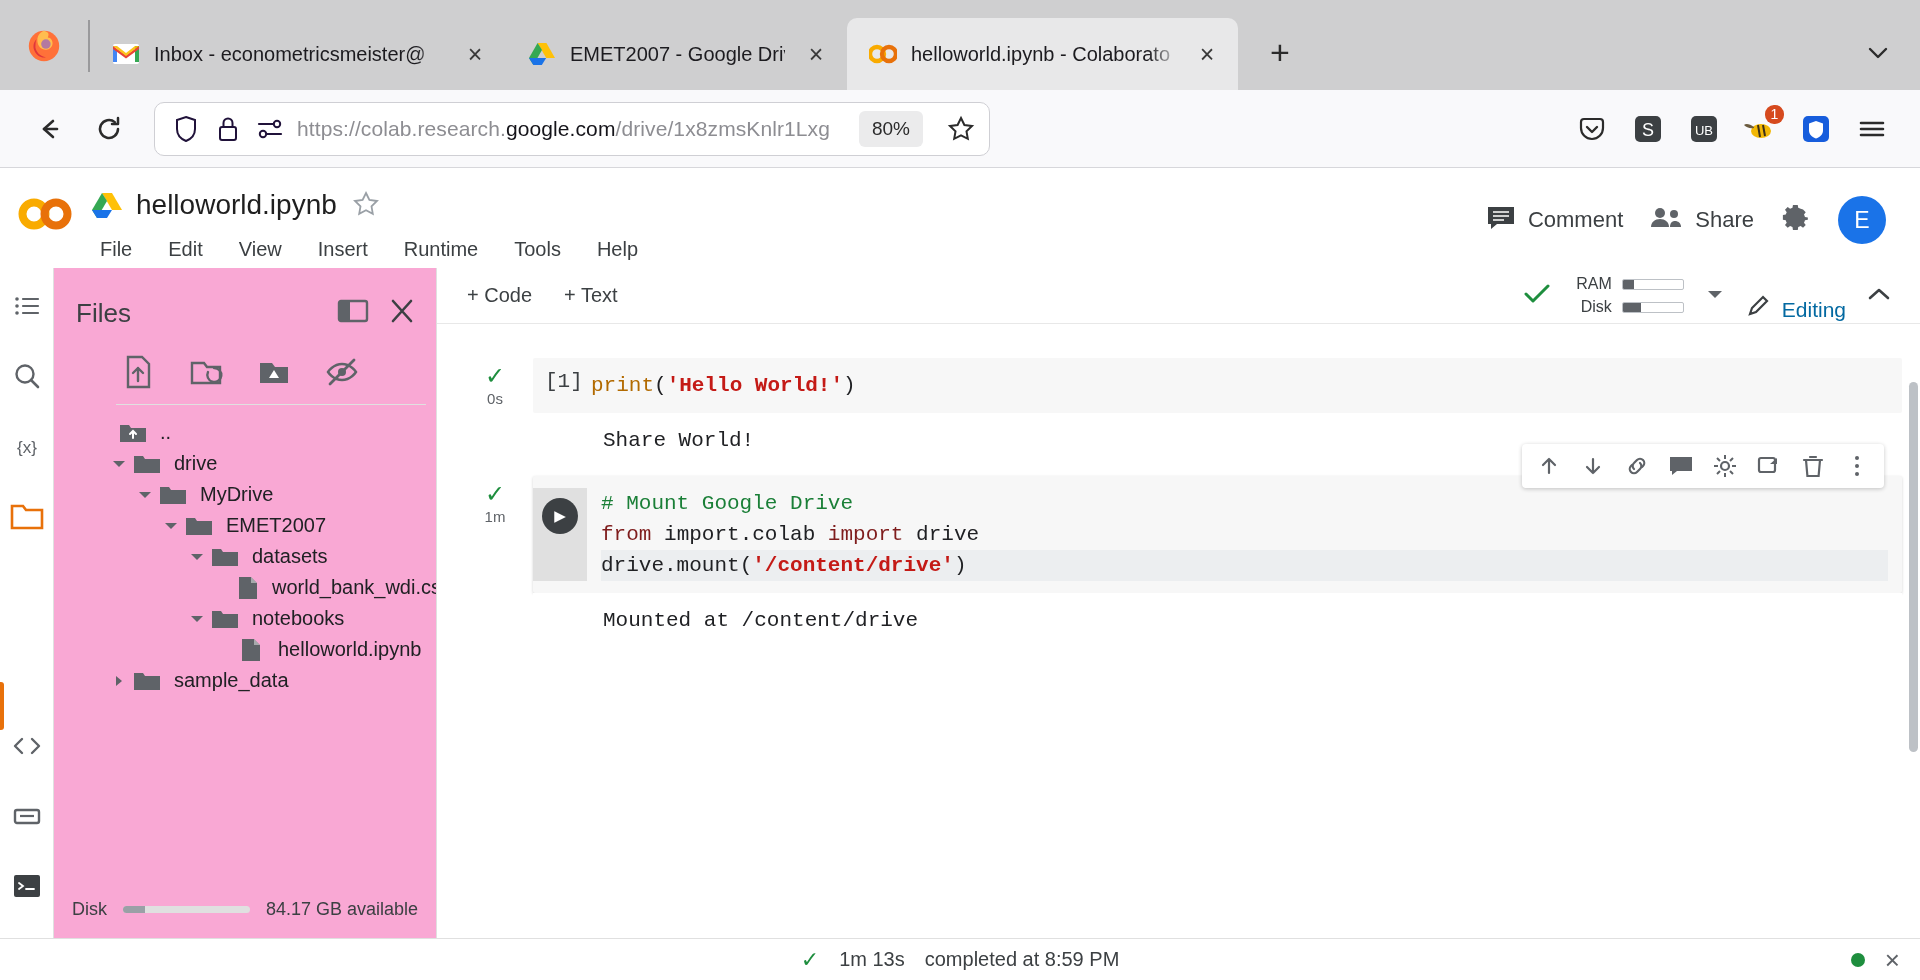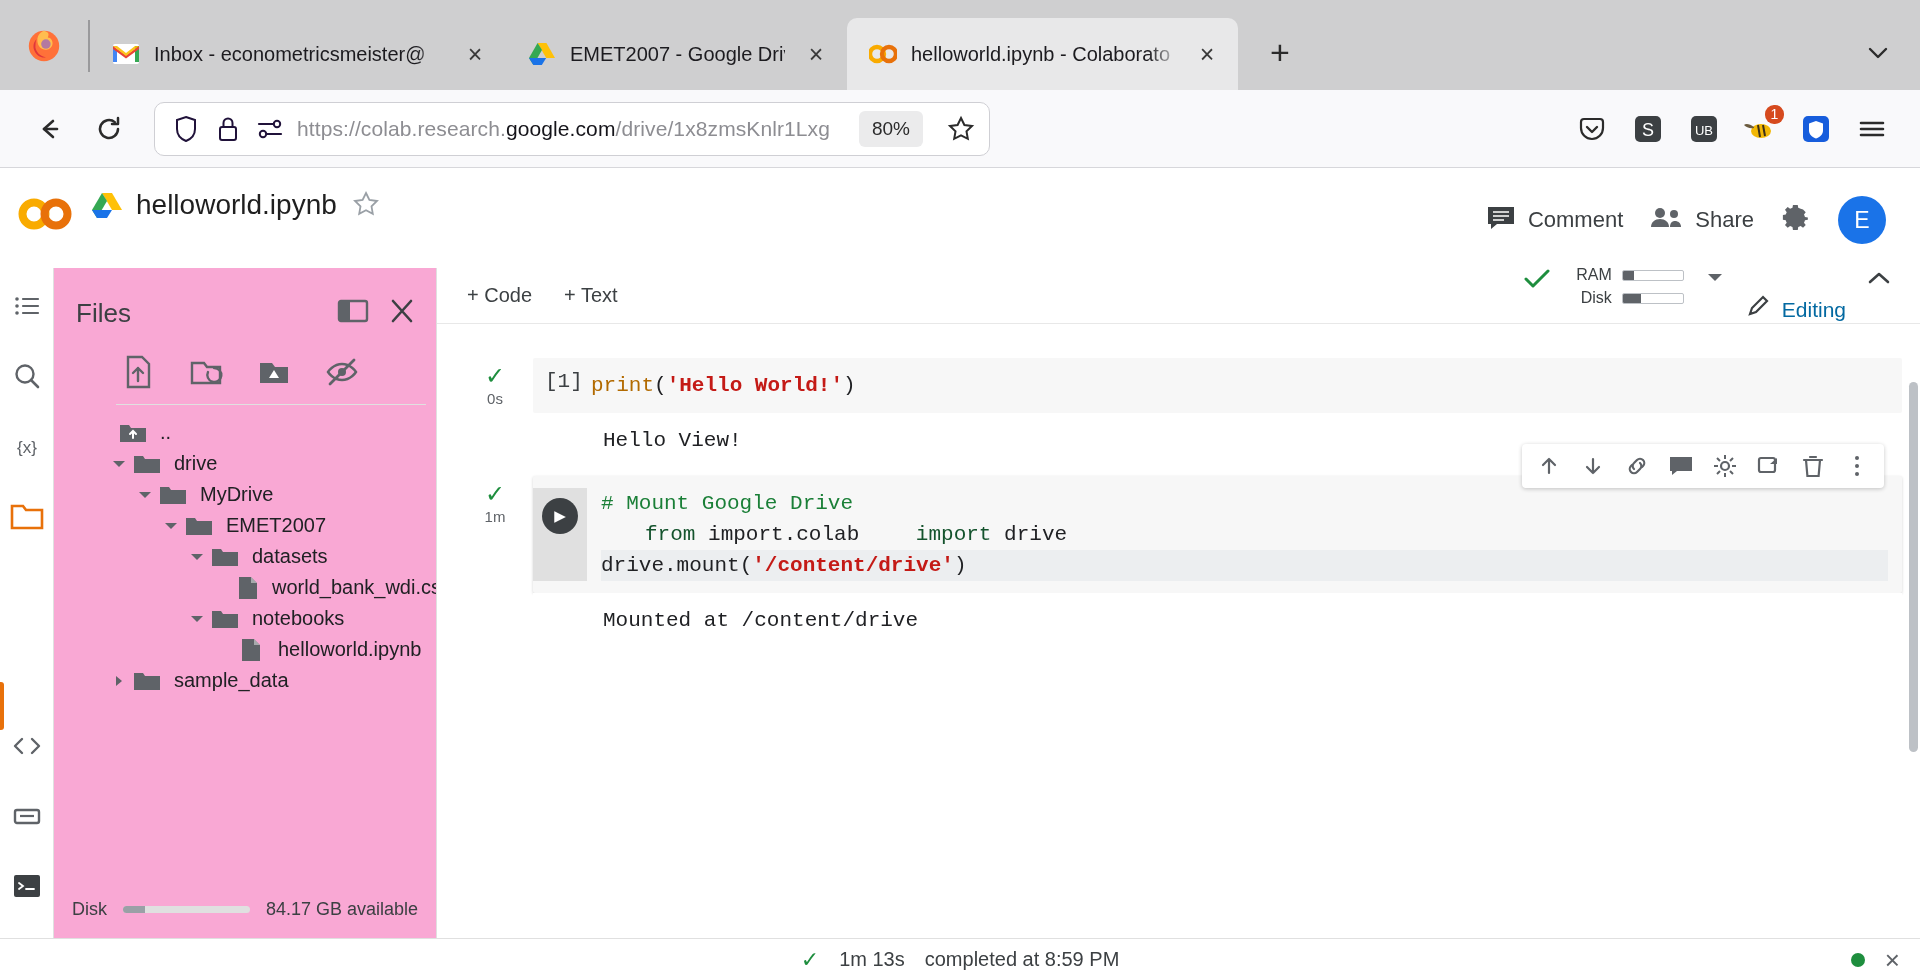--- a/index.html
+++ b/index.html
@@ -152,21 +152,21 @@
   .diskbar { flex: 1 1 auto; height: 7px; background: #e0e0e0; border-radius: 4px; overflow: hidden; max-width: 180px; }
   .diskbar > i { display: block; height: 100%; background: #9aa0a6; }
 
   
   .nb { flex: 1 1 auto; display: flex; flex-direction: column; min-width: 0; min-height: 0; position: relative; }
   .nb-toolbar {
     height: 56px; display: flex; align-items: center; padding: 0 26px 0 30px;
     border-bottom: 1px solid #e8e8e8; flex: 0 0 56px;
   }
   .addbtn { display: flex; align-items: center; gap: 7px; font-size: 20px; color: #3c4043; margin-right: 32px; }
-  .nb-toolbar-right { margin-left: auto; display: flex; gap: 18px; }
+  .nb-toolbar-right { margin-left: auto; display: flex; align-items: center; gap: 18px; }
   .ramdisk { display: flex; flex-direction: column; gap: 5px; font-size: 16px; color: #3c4043; }
   .rdrow { display: flex; align-items: center; gap: 10px; }
   .rdlabel { width: 42px; text-align: right; }
   .rdbar { width: 62px; height: 11px; border: 1px solid #bdc1c6; border-radius: 2px; overflow: hidden; background: #fff; }
   .rdbar > i { display: block; height: 100%; background: #5f6368; }
   .editing { display: flex; align-items: center; gap: 10px; font-size: 21px; color: #0369a1; margin-top: 28px; }
 
   .cells { flex: 1 1 auto; padding: 34px 0 0 0; position: relative; min-height: 0; }
 
   .cell { position: relative; margin-bottom: 6px; }
@@ -184,21 +184,21 @@
   .runbtn {
     width: 36px; height: 36px; border-radius: 50%; background: #3c4043; color: #fff;
     display: flex; align-items: center; justify-content: center; font-size: 15px;
   }
   .prompt { width: 58px; flex: 0 0 58px; text-align: left; padding-left: 12px; font-family: "Liberation Mono", monospace; font-size: 21px; color: #3c4043; }
   .code {
     font-family: "Liberation Mono", monospace; font-size: 21px; line-height: 31px;
     white-space: pre; color: #202124; padding-right: 14px; flex: 1 1 auto;
   }
   .k-com { color: #1a7f37; }
-  .k-kw  { color: #14532d; margin-left: 44px; }
+  .k-kw  { color: #7f1d1d; }
   .k-str { color: #c41a16; font-weight: bold; }
   .k-fn  { color: #b26a00; }
   .k-pl  { color: #202124; }
   .codeline-active { background: #eceef0; display: block; }
 
   .output {
     font-family: "Liberation Mono", monospace; font-size: 21px; color: #202124;
     padding: 16px 0 12px 70px; white-space: pre;
   }
   .out-box { background: #fff; }
@@ -393,20 +393,29 @@
               <path d="M0 18h20l-5 8H5z" fill="#1a73e8"></path>
             </svg>
           </span>
           <span class="nb-title">helloworld.ipynb</span>
           <span class="star2">
             <svg width="30" height="30" viewBox="0 0 30 30">
                 <path d="M15 4l3.4 7 7.6 1-5.5 5.3 1.3 7.5L15 21.3 8.2 24.8l1.3-7.5L4 12l7.6-1z" fill="none" stroke="#9aa0a6" stroke-width="1.8"></path>
               </svg>
           </span>
         </div>
+        <div class="menurow">
+          <span class="menuitem">File</span>
+          <span class="menuitem">Edit</span>
+          <span class="menuitem">View</span>
+          <span class="menuitem">Insert</span>
+          <span class="menuitem">Runtime</span>
+          <span class="menuitem">Tools</span>
+          <span class="menuitem">Help</span>
+        </div>
       </div>
 
       <div class="hdr-right">
         <div class="hdr-btn">
           <span>
             <svg width="30" height="28" viewBox="0 0 30 28">
                 <path d="M2 3h26v17H11l-6 5v-5H2z" fill="#3c4043"></path>
                 <path d="M7 8h16M7 12h16M7 16h11" stroke="#fff" stroke-width="1.6"></path>
               </svg>
           </span>
@@ -704,21 +713,21 @@
           <div class="cell">
             <div class="cellwrap">
               <div class="gutter">
                 <span class="check">✓</span>
                 <span class="time">0s</span>
               </div>
               <div class="codebox">
                 <span class="prompt">[1]</span>
                 <span class="code"><span class="k-fn">print</span><span class="k-pl">(</span><span class="k-str">'Hello World!'</span><span class="k-pl">)</span></span>
               </div>
-              <div class="output out-box">Hello View!</div>
+              <div class="output out-box">Share World!</div>
             </div>
           </div>
 
           <div class="cell" style="margin-top:12px">
             <div class="cellwrap">
               <div class="gutter">
                 <span class="check">✓</span>
                 <span class="time">1m</span>
               </div>
 

